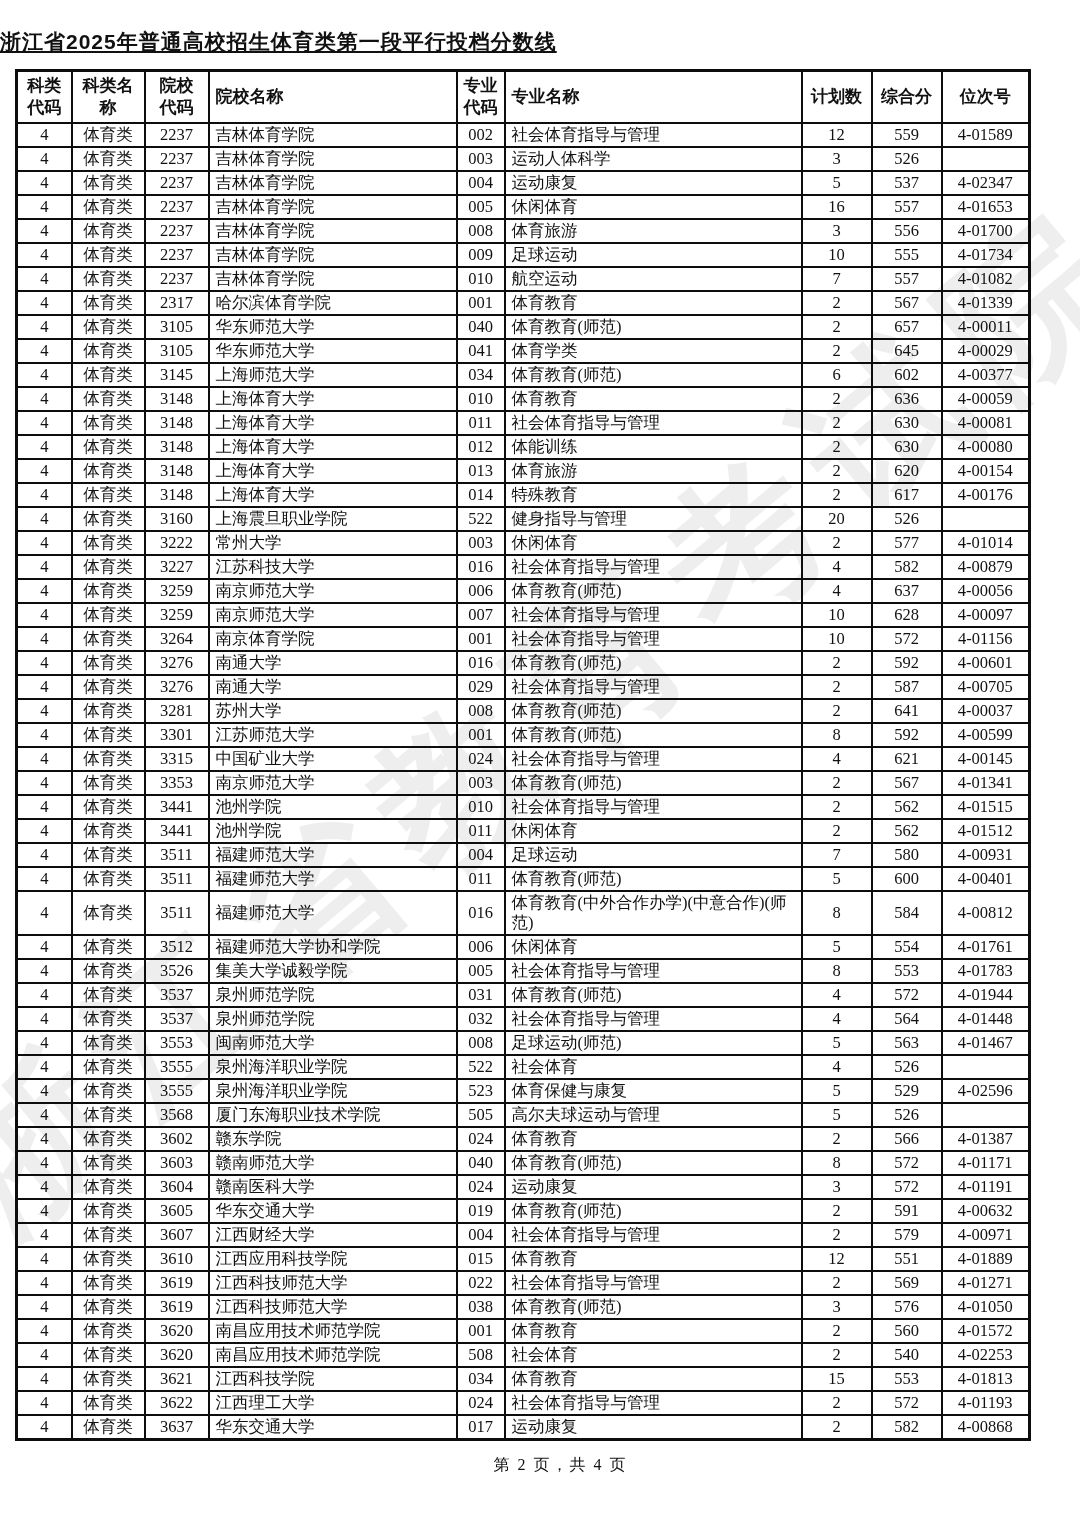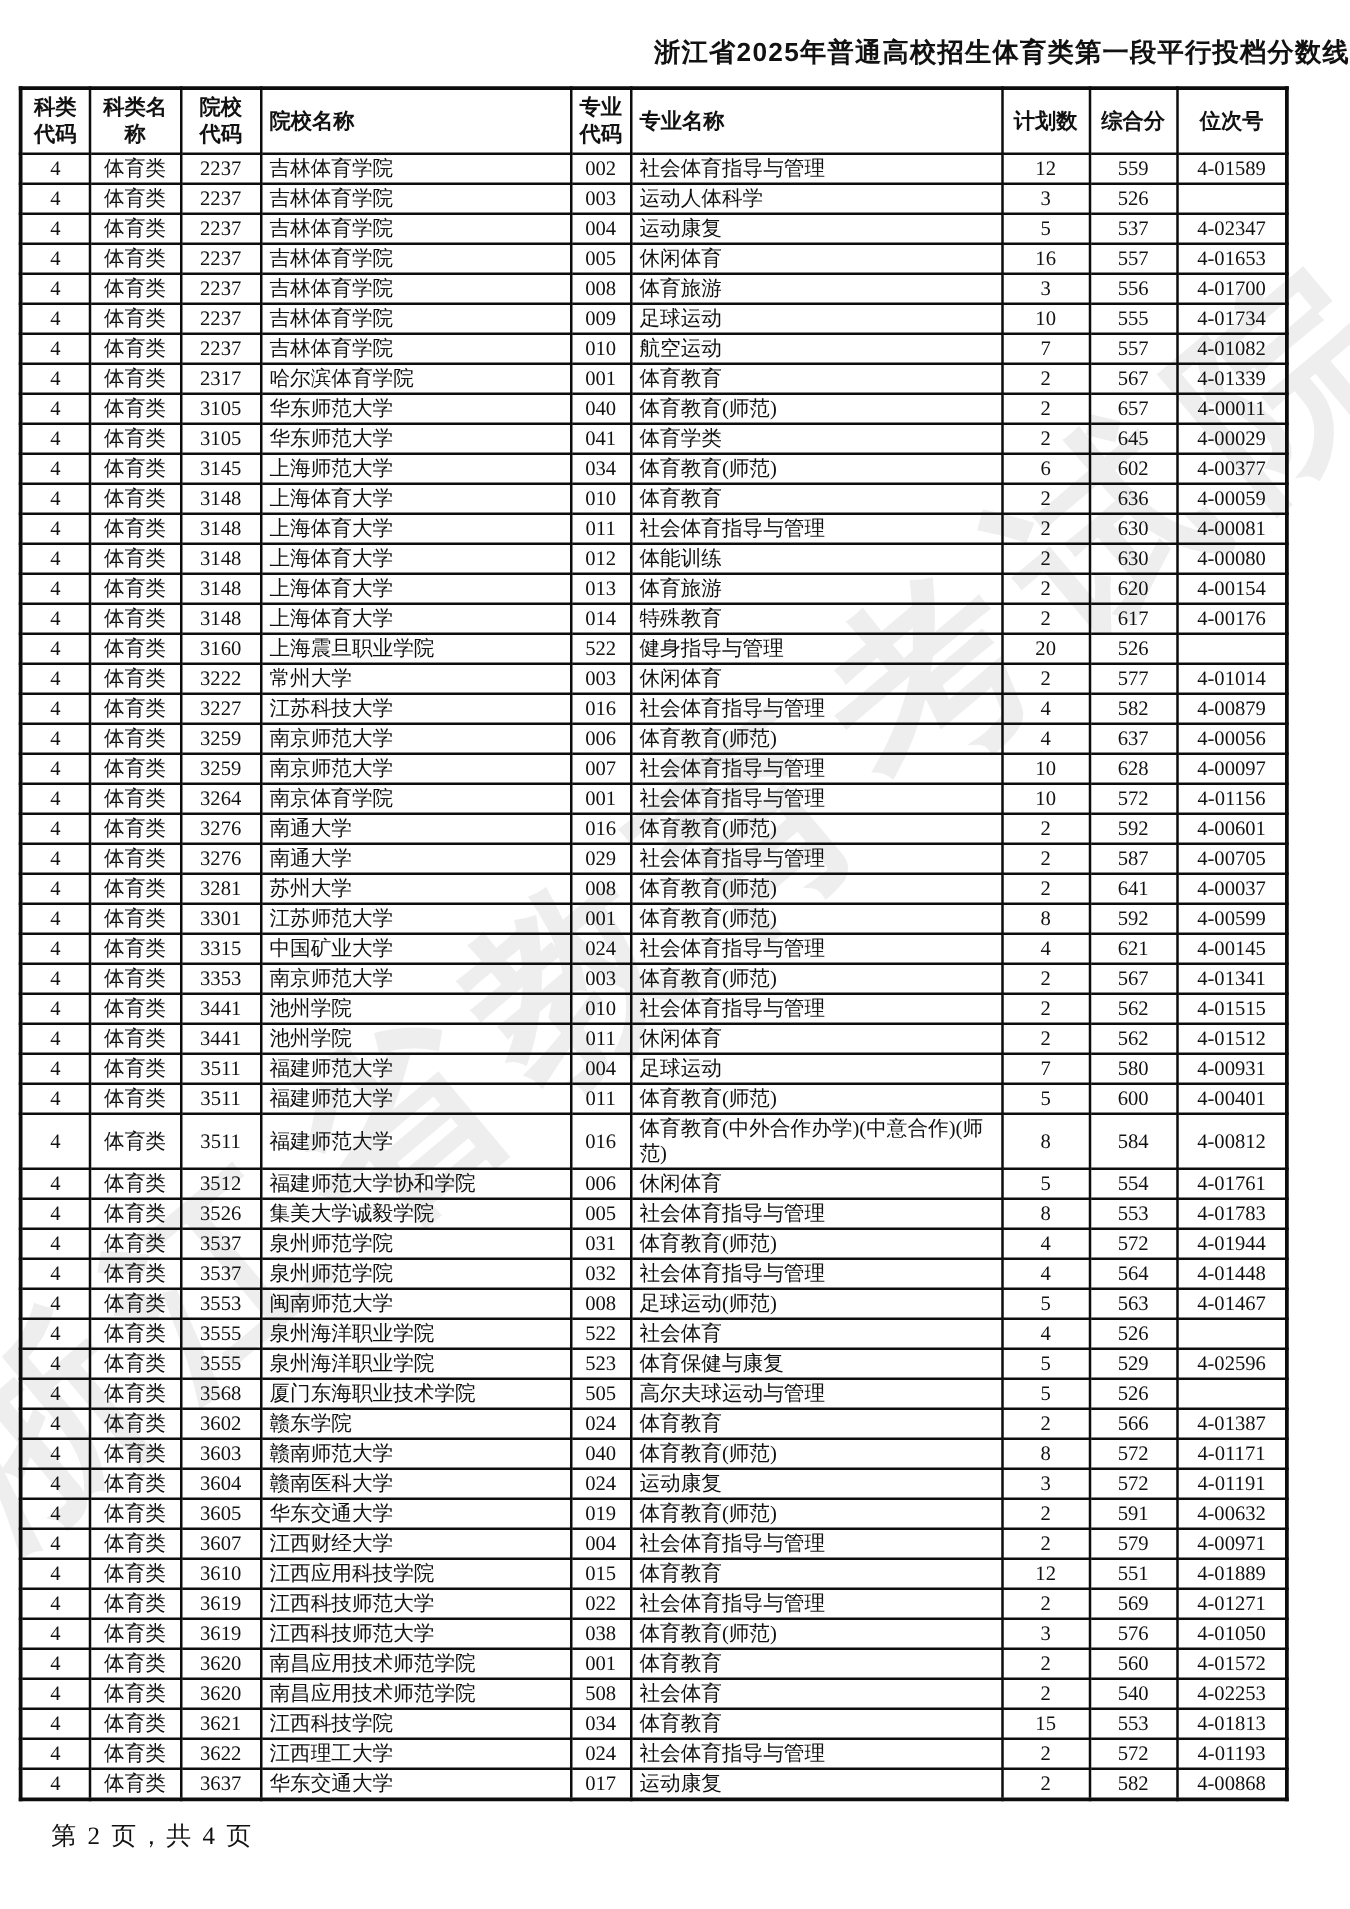--- a/index.html
+++ b/index.html
@@ -19,26 +19,27 @@
     font-weight:bold;
     letter-spacing:26px;
     white-space:nowrap;
     color:rgba(125,125,125,0.13);
     z-index:0;
     pointer-events:none;
     font-family:"Liberation Sans","DejaVu Sans",sans-serif;
   }
   .content { position:relative; z-index:1; }
   .title {
-    text-align:right;
+    text-align:left;
     font-weight:bold;
     font-size:21px;
     padding-top:28px;
     letter-spacing:1px;
     font-family:"Liberation Sans","DejaVu Sans",sans-serif;
+    text-decoration:underline;
   }
   table.score-table {
     border-collapse:collapse;
     table-layout:fixed;
     width:1013px;
     margin:13px 0 0 15px;
     border:3px solid #0d0d0d;
     background:transparent;
   }
   .score-table th, .score-table td {
@@ -52,21 +53,22 @@
   .score-table th {
     font-weight:bold;
     white-space:pre-line;
     padding:3px 2px;
     font-size:17px;
     line-height:22px;
   }
   .col-center { text-align:center; }
   .col-left   { text-align:left; padding-left:6px !important; }
   .footer {
-    font-size:20px;
+    text-align:center;
+    font-size:16px;
     margin-top:14px;
     letter-spacing:2px;
     margin-left:41px;
   }
 </style>
 </head>
 <body>
 
 <div class="watermark">浙江省教育考试院</div>
 

